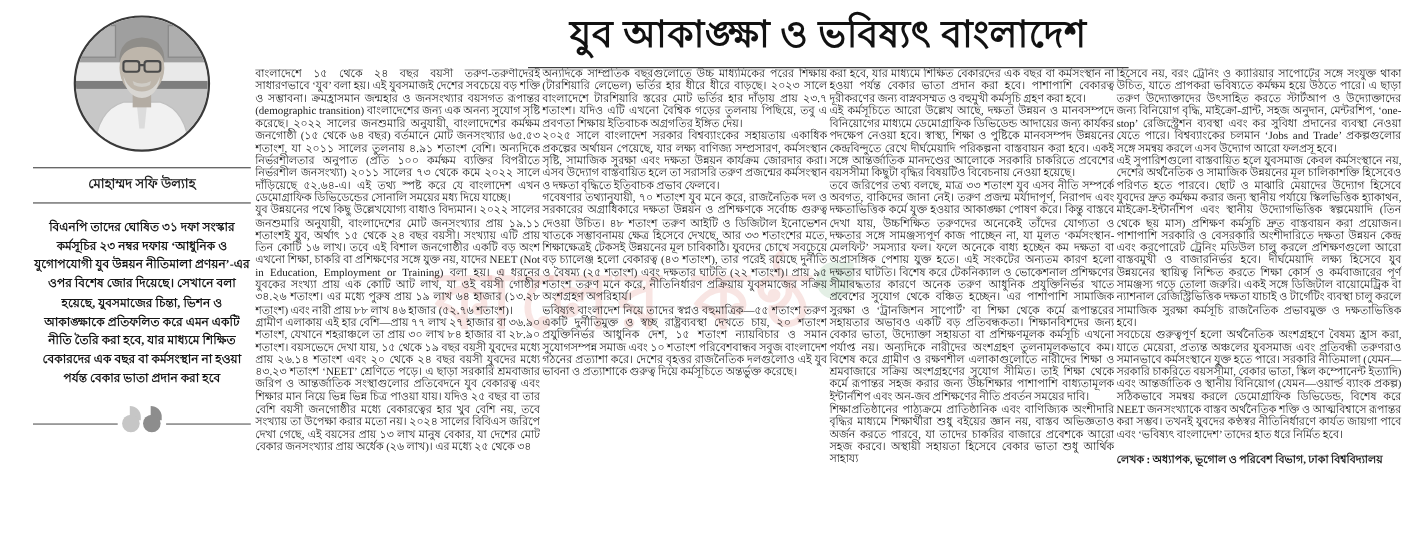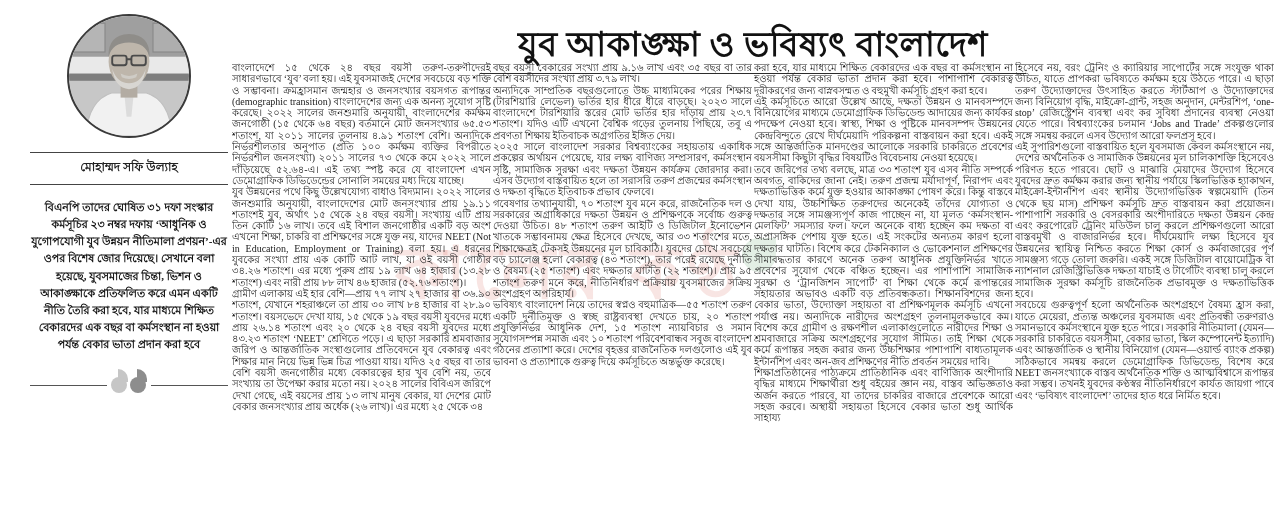--- a/index.html
+++ b/index.html
@@ -1,20 +1,20 @@
 <!DOCTYPE html>
 <html lang="bn"><head>
 <meta charset="utf-8">
 <style>
   * { box-sizing: border-box; margin: 0; padding: 0; }
   html, body { width: 1280px; height: 505px; background: #ffffff; overflow: hidden; }
   body { font-family: "Liberation Serif", serif; color: #1c1c1c; position: relative; }
 
   
-  .masthead { position: absolute; left: 232px; top: 24px; width: 1042px; text-align: center; z-index: 2; }
+  .masthead { position: absolute; left: 232px; top: 12px; width: 1042px; text-align: center; z-index: 2; }
   .masthead h1 {
     display: inline-block; font-size: 34px; font-weight: 700; letter-spacing: 0.5px;
     color: #111; padding: 0 38px 6px 38px; border-bottom: 1.5px solid #2b2b2b; line-height: 1.25;
   }
 
   
   .sidebar { position: absolute; left: 30px; top: 12px; width: 198px; z-index: 2; }
   .photo-frame {
     width: 124px; height: 124px; margin: 2px auto 14px auto; border-radius: 50%;
     border: 2px solid #3a3a3a; overflow: hidden; background: #cfcfcf;
@@ -123,30 +123,30 @@
   </div>
 </div>
 
 <div class="columns">
   <div class="col">
     <p>বাংলাদেশে ১৫ থেকে ২৪ বছর বয়সী তরুণ-তরুণীদেরই সাধারণভাবে ‘যুব’ বলা হয়। এই যুবসমাজই দেশের সবচেয়ে বড় শক্তি ও সম্ভাবনা। ক্রমহ্রাসমান জন্মহার ও জনসংখ্যার বয়সগত রূপান্তর (demographic transition) বাংলাদেশের জন্য এক অনন্য সুযোগ সৃষ্টি করেছে। ২০২২ সালের জনশুমারি অনুযায়ী, বাংলাদেশের কর্মক্ষম জনগোষ্ঠী (১৫ থেকে ৬৪ বছর) বর্তমানে মোট জনসংখ্যার ৬৫.৫৩ শতাংশ, যা ২০১১ সালের তুলনায় ৪.৯১ শতাংশ বেশি। অন্যদিকে নির্ভরশীলতার অনুপাত (প্রতি ১০০ কর্মক্ষম ব্যক্তির বিপরীতে নির্ভরশীল জনসংখ্যা) ২০১১ সালের ৭৩ থেকে কমে ২০২২ সালে দাঁড়িয়েছে ৫২.৬৪-এ। এই তথ্য স্পষ্ট করে যে বাংলাদেশ এখন ডেমোগ্রাফিক ডিভিডেন্ডের সোনালি সময়ের মধ্য দিয়ে যাচ্ছে।</p>
     <p>যুব উন্নয়নের পথে কিছু উল্লেখযোগ্য বাধাও বিদ্যমান। ২০২২ সালের জনশুমারি অনুযায়ী, বাংলাদেশের মোট জনসংখ্যার প্রায় ১৯.১১ শতাংশই যুব, অর্থাৎ ১৫ থেকে ২৪ বছর বয়সী। সংখ্যায় এটি প্রায় তিন কোটি ১৬ লাখ। তবে এই বিশাল জনগোষ্ঠীর একটি বড় অংশ এখনো শিক্ষা, চাকরি বা প্রশিক্ষণের সঙ্গে যুক্ত নয়, যাদের NEET (Not in Education, Employment or Training) বলা হয়। এ ধরনের যুবকের সংখ্যা প্রায় এক কোটি আট লাখ, যা ওই বয়সী গোষ্ঠীর ৩৪.২৬ শতাংশ। এর মধ্যে পুরুষ প্রায় ১৯ লাখ ৬৪ হাজার (১৩.২৮ শতাংশ) এবং নারী প্রায় ৮৮ লাখ ৪৬ হাজার (৫২.৭৬ শতাংশ)।</p>
     <p>গ্রামীণ এলাকায় এই হার বেশি—প্রায় ৭৭ লাখ ২৭ হাজার বা ৩৬.৯০ শতাংশ, যেখানে শহরাঞ্চলে তা প্রায় ৩০ লাখ ৮৪ হাজার বা ২৮.৯০ শতাংশ। বয়সভেদে দেখা যায়, ১৫ থেকে ১৯ বছর বয়সী যুবদের মধ্যে প্রায় ২৬.১৪ শতাংশ এবং ২০ থেকে ২৪ বছর বয়সী যুবদের মধ্যে ৪৩.২৩ শতাংশ ‘NEET’ শ্রেণিতে পড়ে। এ ছাড়া সরকারি শ্রমবাজার জরিপ ও আন্তর্জাতিক সংস্থাগুলোর প্রতিবেদনে যুব বেকারত্ব এবং শিক্ষার মান নিয়ে ভিন্ন ভিন্ন চিত্র পাওয়া যায়। যদিও ২৫ বছর বা তার বেশি বয়সী জনগোষ্ঠীর মধ্যে বেকারত্বের হার খুব বেশি নয়, তবে সংখ্যায় তা উপেক্ষা করার মতো নয়। ২০২৪ সালের বিবিএস জরিপে দেখা গেছে, এই বয়সের প্রায় ১৩ লাখ মানুষ বেকার, যা দেশের মোট বেকার জনসংখ্যার প্রায় অর্ধেক (২৬ লাখ)। এর মধ্যে ২৫ থেকে ৩৪</p>
   </div>
   <div class="col">
-    <p>বছর বয়সী বেকারের সংখ্যা প্রায় ৯.১৬ লাখ এবং ৩৫ বছর বা তার বেশি বয়সীদের সংখ্যা প্রায় ৩.৭৯ লাখ।</p>
     <p>অন্যদিকে সাম্প্রতিক বছরগুলোতে উচ্চ মাধ্যমিকের পরের শিক্ষায় (টারশিয়ারি লেভেল) ভর্তির হার ধীরে ধীরে বাড়ছে। ২০২৩ সালে বাংলাদেশে টারশিয়ারি স্তরের মোট ভর্তির হার দাঁড়ায় প্রায় ২৩.৭ শতাংশ। যদিও এটি এখনো বৈশ্বিক গড়ের তুলনায় পিছিয়ে, তবু এ প্রবণতা শিক্ষায় ইতিবাচক অগ্রগতির ইঙ্গিত দেয়।</p>
     <p>২০২৫ সালে বাংলাদেশ সরকার বিশ্বব্যাংকের সহায়তায় একাধিক প্রকল্পের অর্থায়ন পেয়েছে, যার লক্ষ্য বাণিজ্য সম্প্রসারণ, কর্মসংস্থান সৃষ্টি, সামাজিক সুরক্ষা এবং দক্ষতা উন্নয়ন কার্যক্রম জোরদার করা। এসব উদ্যোগ বাস্তবায়িত হলে তা সরাসরি তরুণ প্রজন্মের কর্মসংস্থান ও দক্ষতা বৃদ্ধিতে ইতিবাচক প্রভাব ফেলবে।</p>
     <p>গবেষণার তথ্যানুযায়ী, ৭০ শতাংশ যুব মনে করে, রাজনৈতিক দল ও সরকারের অগ্রাধিকারে দক্ষতা উন্নয়ন ও প্রশিক্ষণকে সর্বোচ্চ গুরুত্ব দেওয়া উচিত। ৪৮ শতাংশ তরুণ আইটি ও ডিজিটাল ইনোভেশন খাতকে সম্ভাবনাময় ক্ষেত্র হিসেবে দেখছে, আর ৩৩ শতাংশের মতে, শিক্ষাক্ষেত্রই টেকসই উন্নয়নের মূল চাবিকাঠি। যুবদের চোখে সবচেয়ে বড় চ্যালেঞ্জ হলো বেকারত্ব (৪৩ শতাংশ), তার পরেই রয়েছে দুর্নীতি ও বৈষম্য (২৫ শতাংশ) এবং দক্ষতার ঘাটতি (২২ শতাংশ)। প্রায় ৯৫ শতাংশ তরুণ মনে করে, নীতিনির্ধারণ প্রক্রিয়ায় যুবসমাজের সক্রিয় অংশগ্রহণ অপরিহার্য।</p>
     <p>ভবিষ্যৎ বাংলাদেশ নিয়ে তাদের স্বপ্নও বহুমাত্রিক—৫৫ শতাংশ তরুণ একটি দুর্নীতিমুক্ত ও স্বচ্ছ রাষ্ট্রব্যবস্থা দেখতে চায়, ২০ শতাংশ প্রযুক্তিনির্ভর আধুনিক দেশ, ১৫ শতাংশ ন্যায়বিচার ও সমান সুযোগসম্পন্ন সমাজ এবং ১০ শতাংশ পরিবেশবান্ধব সবুজ বাংলাদেশ গঠনের প্রত্যাশা করে। দেশের বৃহত্তর রাজনৈতিক দলগুলোও এই যুব ভাবনা ও প্রত্যাশাকে গুরুত্ব দিয়ে কর্মসূচিতে অন্তর্ভুক্ত করেছে।</p>
   </div>
   <div class="col">
     <p>করা হবে, যার মাধ্যমে শিক্ষিত বেকারদের এক বছর বা কর্মসংস্থান না হওয়া পর্যন্ত বেকার ভাতা প্রদান করা হবে। পাশাপাশি বেকারত্ব দূরীকরণের জন্য বাস্নবসম্মত ও বহুমুখী কর্মসূচি গ্রহণ করা হবে।</p>
     <p>এই কর্মসূচিতে আরো উল্লেখ আছে, দক্ষতা উন্নয়ন ও মানবসম্পদে বিনিয়োগের মাধ্যমে ডেমোগ্রাফিক ডিভিডেন্ড আদায়ের জন্য কার্যকর পদক্ষেপ নেওয়া হবে। স্বাস্থ্য, শিক্ষা ও পুষ্টিকে মানবসম্পদ উন্নয়নের কেন্দ্রবিন্দুতে রেখে দীর্ঘমেয়াদি পরিকল্পনা বাস্তবায়ন করা হবে। একই সঙ্গে আন্তর্জাতিক মানদণ্ডের আলোকে সরকারি চাকরিতে প্রবেশের বয়সসীমা কিছুটা বৃদ্ধির বিষয়টিও বিবেচনায় নেওয়া হয়েছে।</p>
     <p>তবে জরিপের তথ্য বলছে, মাত্র ৩৩ শতাংশ যুব এসব নীতি সম্পর্কে অবগত, বাকিদের জানা নেই। তরুণ প্রজন্ম মর্যাদাপূর্ণ, নিরাপদ এবং দক্ষতাভিত্তিক কর্মে যুক্ত হওয়ার আকাঙ্ক্ষা পোষণ করে। কিন্তু বাস্তবে দেখা যায়, উচ্চশিক্ষিত তরুণদের অনেকেই তাঁদের যোগ্যতা ও দক্ষতার সঙ্গে সামঞ্জস্যপূর্ণ কাজ পাচ্ছেন না, যা মূলত ‘কর্মসংস্থান-মেলফিট’ সমস্যার ফল। ফলে অনেকে বাধ্য হচ্ছেন কম দক্ষতা বা অপ্রাসঙ্গিক পেশায় যুক্ত হতে। এই সংকটের অন্যতম কারণ হলো দক্ষতার ঘাটতি। বিশেষ করে টেকনিক্যাল ও ভোকেশনাল প্রশিক্ষণের সীমাবদ্ধতার কারণে অনেক তরুণ আধুনিক প্রযুক্তিনির্ভর খাতে প্রবেশের সুযোগ থেকে বঞ্চিত হচ্ছেন। এর পাশাপাশি সামাজিক সুরক্ষা ও ‘ট্রানজিশন সাপোর্ট’ বা শিক্ষা থেকে কর্মে রূপান্তরের সহায়তার অভাবও একটি বড় প্রতিবন্ধকতা। শিক্ষানবিশদের জন্য বেকার ভাতা, উদ্যোক্তা সহায়তা বা প্রশিক্ষণমূলক কর্মসূচি এখনো পর্যাপ্ত নয়। অন্যদিকে নারীদের অংশগ্রহণ তুলনামূলকভাবে কম। বিশেষ করে গ্রামীণ ও রক্ষণশীল এলাকাগুলোতে নারীদের শিক্ষা ও শ্রমবাজারে সক্রিয় অংশগ্রহণের সুযোগ সীমিত। তাই শিক্ষা থেকে কর্মে রূপান্তর সহজ করার জন্য উচ্চশিক্ষার পাশাপাশি বাধ্যতামূলক ইন্টার্নশিপ এবং অন-জব প্রশিক্ষণের নীতি প্রবর্তন সময়ের দাবি।</p>
     <p>শিক্ষাপ্রতিষ্ঠানের পাঠ্যক্রমে প্রাতিষ্ঠানিক এবং বাণিজ্যিক অংশীদারি বৃদ্ধির মাধ্যমে শিক্ষার্থীরা শুধু বইয়ের জ্ঞান নয়, বাস্তব অভিজ্ঞতাও অর্জন করতে পারবে, যা তাদের চাকরির বাজারে প্রবেশকে আরো সহজ করবে। অস্থায়ী সহায়তা হিসেবে বেকার ভাতা শুধু আর্থিক সাহায্য</p>
   </div>
   <div class="col">
     <p>হিসেবে নয়, বরং ট্রেনিং ও ক্যারিয়ার সাপোর্টের সঙ্গে সংযুক্ত থাকা উচিত, যাতে প্রাপকরা ভবিষ্যতে কর্মক্ষম হয়ে উঠতে পারে। এ ছাড়া তরুণ উদ্যোক্তাদের উৎসাহিত করতে স্টার্টআপ ও উদ্যোক্তাদের জন্য বিনিয়োগ বৃদ্ধি, মাইক্রো-গ্রান্ট, সহজ অনুদান, মেন্টরশিপ, ‘one-stop’ রেজিস্ট্রেশন ব্যবস্থা এবং কর সুবিধা প্রদানের ব্যবস্থা নেওয়া যেতে পারে। বিশ্বব্যাংকের চলমান ‘Jobs and Trade’ প্রকল্পগুলোর সঙ্গে সমন্বয় করলে এসব উদ্যোগ আরো ফলপ্রসূ হবে।</p>
     <p>এই সুপারিশগুলো বাস্তবায়িত হলে যুবসমাজ কেবল কর্মসংস্থানে নয়, দেশের অর্থনৈতিক ও সামাজিক উন্নয়নের মূল চালিকাশক্তি হিসেবেও পরিণত হতে পারবে। ছোট ও মাঝারি মেয়াদের উদ্যোগ হিসেবে যুবদের দ্রুত কর্মক্ষম করার জন্য স্থানীয় পর্যায়ে স্কিলভিত্তিক হ্যাকাথন, মাইক্রো-ইন্টার্নশিপ এবং স্থানীয় উদ্যোগভিত্তিক স্বল্পমেয়াদি (তিন থেকে ছয় মাস) প্রশিক্ষণ কর্মসূচি দ্রুত বাস্তবায়ন করা প্রয়োজন। পাশাপাশি সরকারি ও বেসরকারি অংশীদারিতে দক্ষতা উন্নয়ন কেন্দ্র এবং করপোরেট ট্রেনিং মডিউল চালু করলে প্রশিক্ষণগুলো আরো বাস্তবমুখী ও বাজারনির্ভর হবে। দীর্ঘমেয়াদি লক্ষ্য হিসেবে যুব উন্নয়নের স্থায়িত্ব নিশ্চিত করতে শিক্ষা কোর্স ও কর্মবাজারের পূর্ণ সামঞ্জস্য গড়ে তোলা জরুরি। একই সঙ্গে ডিজিটাল বায়োমেট্রিক বা ন্যাশনাল রেজিস্ট্রিভিত্তিক দক্ষতা যাচাই ও টার্গেটিং ব্যবস্থা চালু করলে সামাজিক সুরক্ষা কর্মসূচি রাজনৈতিক প্রভাবমুক্ত ও দক্ষতাভিত্তিক হবে।</p>
     <p>সবচেয়ে গুরুত্বপূর্ণ হলো অর্থনৈতিক অংশগ্রহণে বৈষম্য হ্রাস করা, যাতে মেয়েরা, প্রত্যন্ত অঞ্চলের যুবসমাজ এবং প্রতিবন্ধী তরুণরাও সমানভাবে কর্মসংস্থানে যুক্ত হতে পারে। সরকারি নীতিমালা (যেমন—সরকারি চাকরিতে বয়সসীমা, বেকার ভাতা, স্কিল কম্পোনেন্ট ইত্যাদি) এবং আন্তর্জাতিক ও স্থানীয় বিনিয়োগ (যেমন—ওয়ার্ল্ড ব্যাংক প্রকল্প) সঠিকভাবে সমন্বয় করলে ডেমোগ্রাফিক ডিভিডেন্ড, বিশেষ করে NEET জনসংখ্যাকে বাস্তব অর্থনৈতিক শক্তি ও আত্মবিশ্বাসে রূপান্তর করা সম্ভব। তখনই যুবদের কণ্ঠস্বর নীতিনির্ধারণে কার্যত জায়গা পাবে এবং ‘ভবিষ্যৎ বাংলাদেশ’ তাদের হাত ধরে নির্মিত হবে।</p>
+    <p class="credit"><span class="label">লেখক :</span><span class="text"> অধ্যাপক, ভূগোল ও পরিবেশ বিভাগ, ঢাকা বিশ্ববিদ্যালয়</span></p>
   </div>
 </div>
 
 </body></html>

